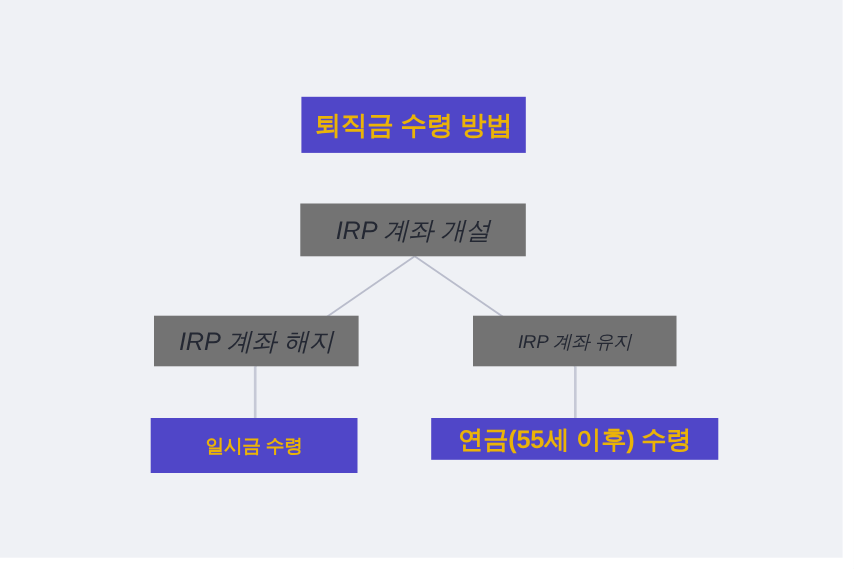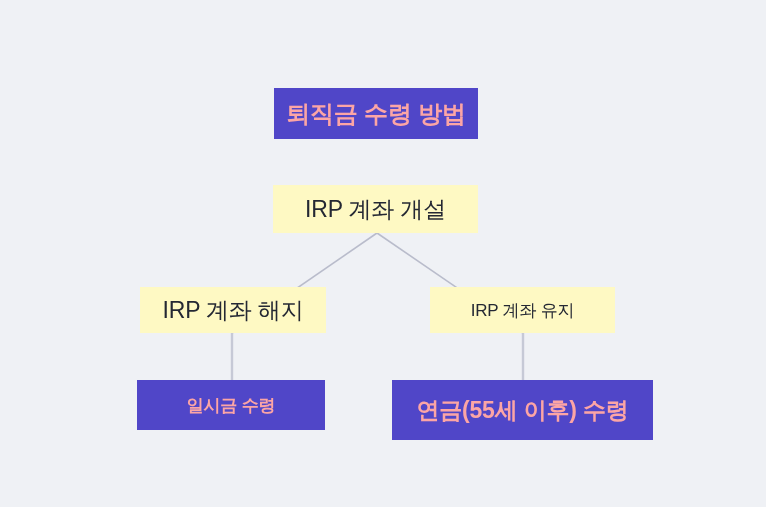--- a/index.html
+++ b/index.html
@@ -45,28 +45,29 @@
     display: flex;
     align-items: center;
     justify-content: center;
     text-align: center;
     white-space: nowrap;
     letter-spacing: -0.2px;
   }
 
   .node-filled {
     background: #5046c8;
-    color: #fca5a5;
+    color: #eab308;
     font-weight: bold;
   }
 
   .node-soft {
-    background: #fef9c3;
+    background: #737373;
     color: #242833;
     font-weight: normal;
+    font-style: italic;
   }
 
   
   #node-root {
     left: 274px;  top: 88px;
     width: 204px; height: 51px;
     font-size: 24px;
   }
 
   #node-irp-open {
@@ -88,21 +89,21 @@
   }
 
   #node-lumpsum {
     left: 137px;  top: 380px;
     width: 188px; height: 50px;
     font-size: 17px;
   }
 
   #node-pension {
     left: 392px;  top: 380px;
-    width: 261px; height: 60px;
+    width: 261px; height: 38px;
     font-size: 23px;
   }
 </style>
 </head>
 <body>
 
 <div id="canvas">
 
   <div id="plate"></div>
 

